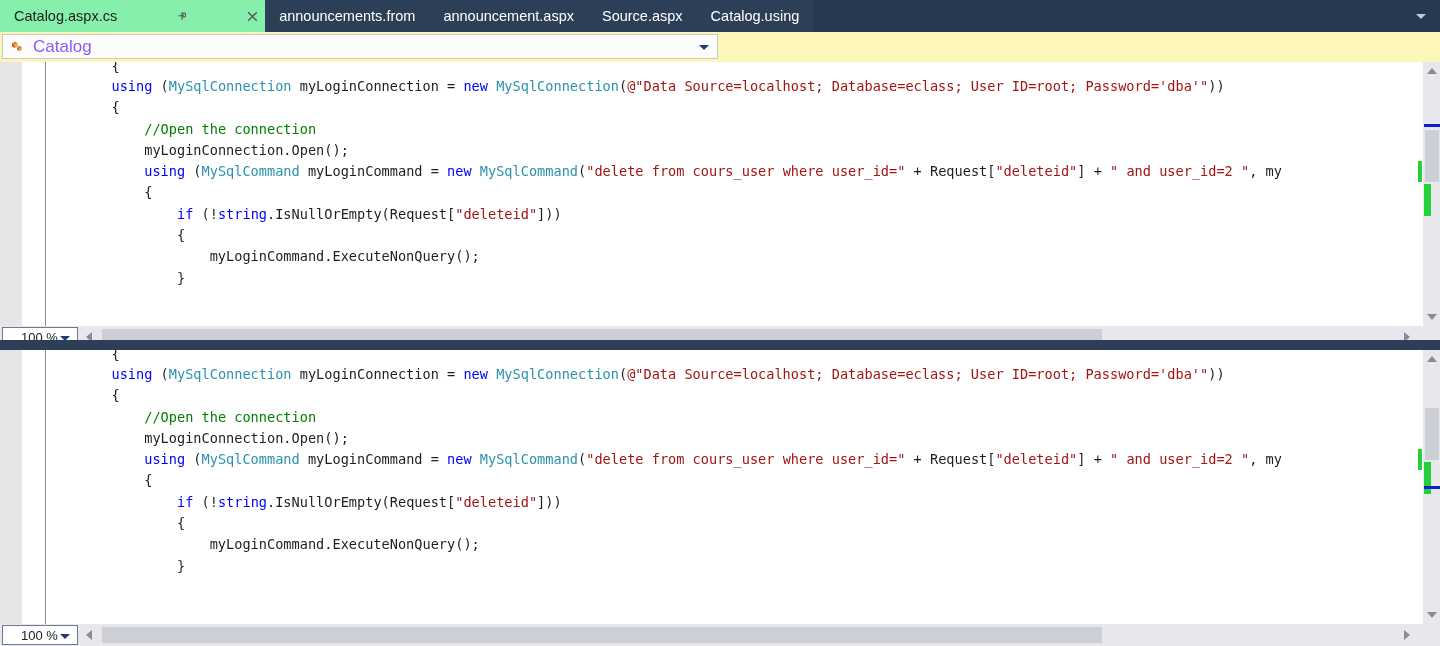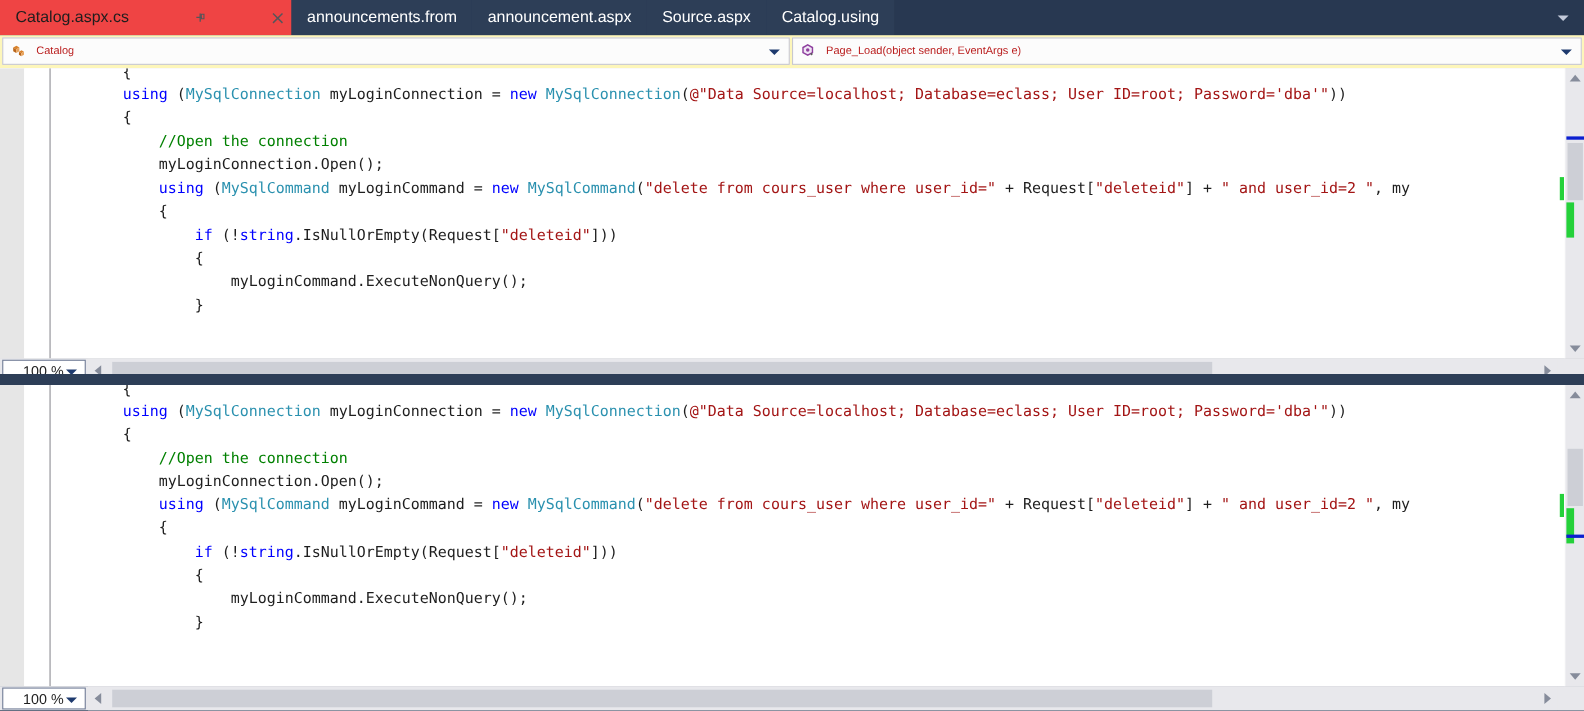--- a/index.html
+++ b/index.html
@@ -20,21 +20,21 @@
     display: flex; align-items: stretch;
   }
   .tabstrip-inner { display: flex; align-items: stretch; height: 32px; }
   .tab {
     display: flex; align-items: center; height: 32px;
     padding: 0 14px;
     font-size: 14.5px; color: #ffffff; white-space: nowrap;
     background: #2d3e57;
   }
   .tab.active {
-    background: #ef4444;
+    background: #86efac;
     color: #1e1e1e;
     padding-right: 6px;
     gap: 48px;
   }
   .tab .tab-label { line-height: 1; }
   .tab-pin, .tab-close {
     margin-left: 10px; width: 14px; height: 14px;
     display: inline-flex; align-items: center; justify-content: center;
     color: #55555a; font-size: 13px; line-height: 1;
   }
@@ -66,21 +66,21 @@
     height: 25px;
     position: relative;
   }
   .combo.class-combo { width: 716px; }
   .combo.member-combo { flex: 1; margin-left: 2px; }
   .combo .combo-icon {
     width: 20px; height: 16px; margin: 0 4px 0 6px;
     position: relative; flex: 0 0 auto;
   }
   .combo .combo-text {
-    font-size: 10px; color: #b91c1c; white-space: nowrap;
+    font-size: 17px; color: #8b5cf6; white-space: nowrap;
     overflow: hidden; line-height: 1;
   }
   .combo .combo-arrow {
     position: absolute; right: 8px; top: 50%; margin-top: -2px;
   }
 
   
   .icon-class { display: block; width: 16px; height: 16px; }
   .icon-method { display: block; width: 16px; height: 16px; }
 
@@ -260,33 +260,20 @@
         <svg class="icon-class" viewBox="0 0 16 16">
           <path d="M3 4.2 L6 2.6 L8.6 4.2 L5.7 5.9 Z" fill="#d9822b"></path>
           <path d="M3 4.2 L5.7 5.9 L5.7 9.2 L3 7.6 Z" fill="#b8651a"></path>
           <path d="M5.7 5.9 L8.6 4.2 L8.6 7.6 L5.7 9.2 Z" fill="#e8a25a"></path>
           <path d="M8.2 8.0 L10.6 6.7 L12.8 8.0 L10.4 9.4 Z" fill="#d9822b"></path>
           <path d="M8.2 8.0 L10.4 9.4 L10.4 12.2 L8.2 10.8 Z" fill="#b8651a"></path>
           <path d="M10.4 9.4 L12.8 8.0 L12.8 10.8 L10.4 12.2 Z" fill="#e8a25a"></path>
         </svg>
       </span>
       <span class="combo-text">Catalog</span>
-      <span class="combo-arrow">
-        <span class="caret-down dark" style="display:block"></span>
-      </span>
-    </div>
-    <div class="combo member-combo">
-      <span class="combo-icon">
-        <svg class="icon-method" viewBox="0 0 16 16">
-          <path d="M7.3 1.8 L11.6 4.2 L11.6 8.8 L7.3 11.2 L3.0 8.8 L3.0 4.2 Z" fill="#f0e6f5" stroke="#8e3f9e" stroke-width="1.3"></path>
-          <circle cx="7.3" cy="6.5" r="1.6" fill="#8e3f9e"></circle>
-          <path d="M9.6 10.2 l1.2 1.2 1.2 -1.2 -1.2 -1.2 z" fill="#5a5a5a"></path>
-        </svg>
-      </span>
-      <span class="combo-text">Page_Load(object sender, EventArgs e)</span>
       <span class="combo-arrow">
         <span class="caret-down dark" style="display:block"></span>
       </span>
     </div>
   </div>
 
   <div class="pane pane-top">
     <div class="pane-body">
       <div class="indicator-margin"></div>
       <div class="selection-margin"></div>

